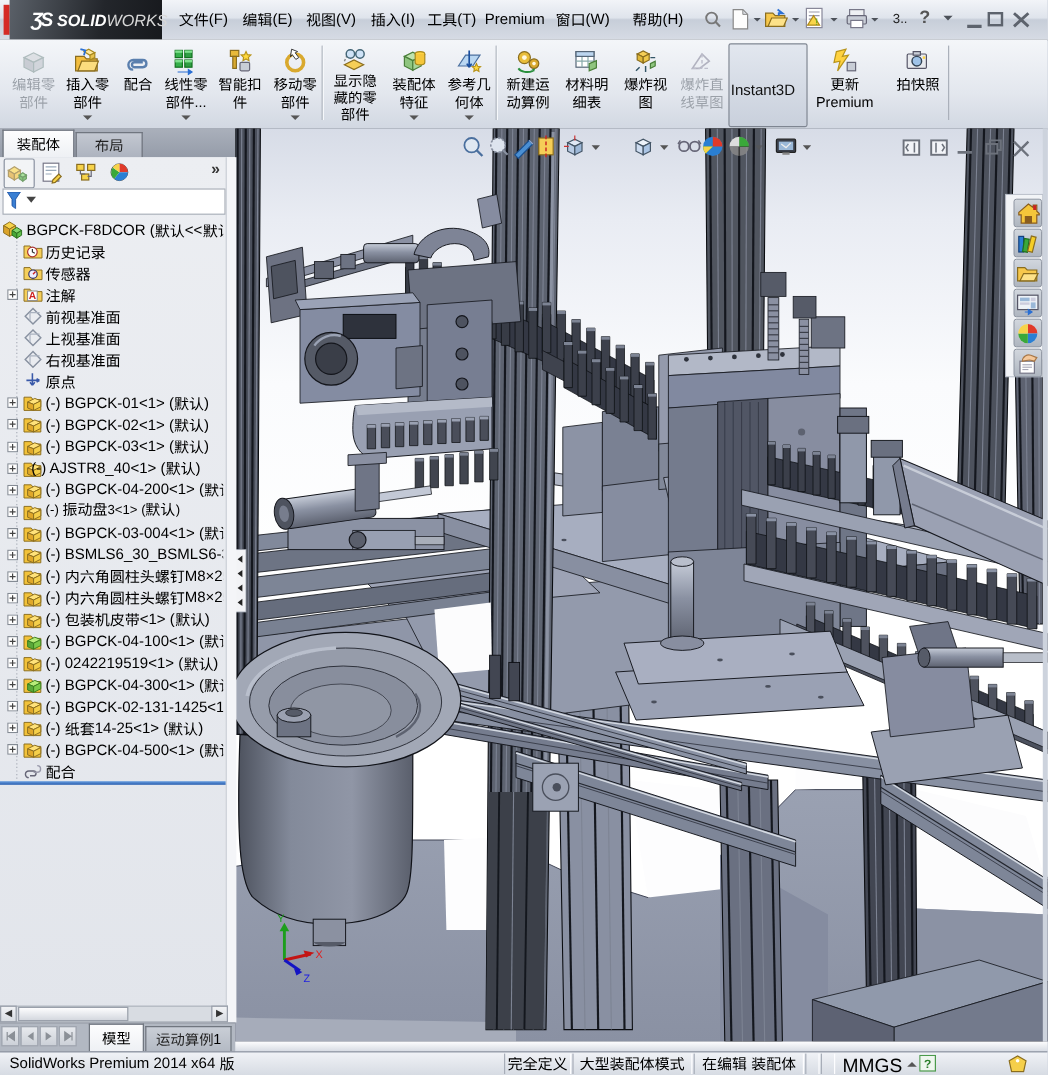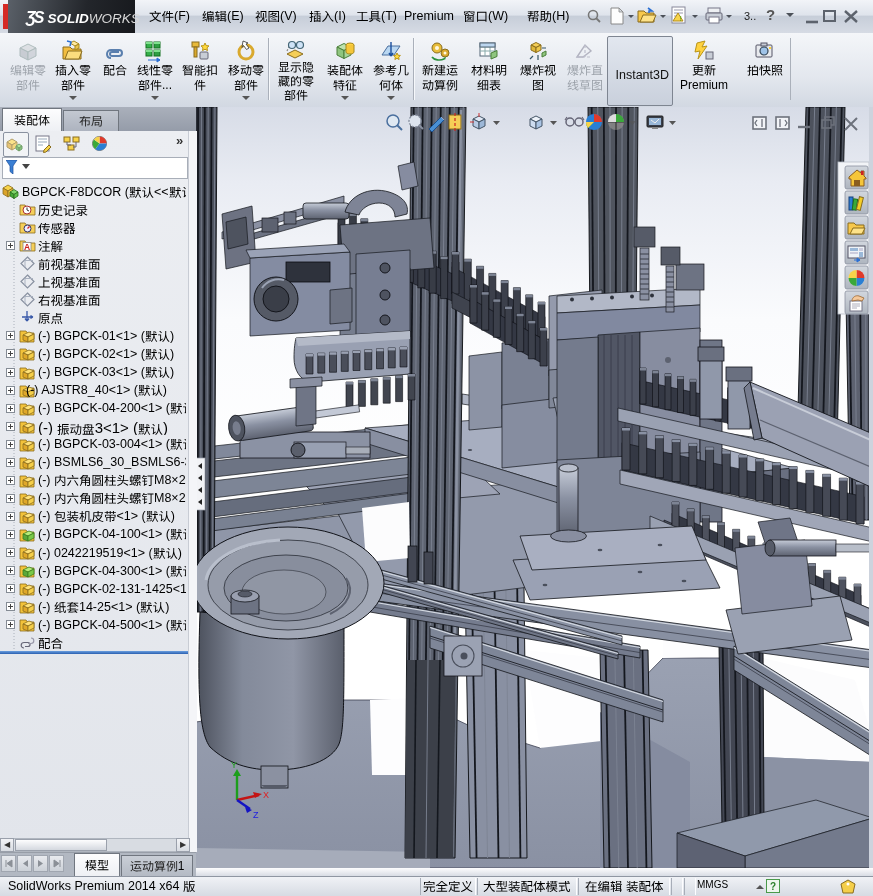--- a/index.html
+++ b/index.html
@@ -317,21 +317,21 @@
         <use href="#g7206" transform="translate(0.0,9.6) scale(0.0120,0.0120)"></use>
         <use href="#g70B8" transform="translate(12.0,9.6) scale(0.0120,0.0120)"></use>
         <use href="#g76F4" transform="translate(24.0,9.6) scale(0.0120,0.0120)"></use>
       </svg></div>
     <div style="height:15px;line-height:15px"><svg class="ck" style="vertical-align:-3.4px" width="36.0" height="12.0" fill="#9aa0a8">
         <use href="#g7EBF" transform="translate(0.0,9.6) scale(0.0120,0.0120)"></use>
         <use href="#g8349" transform="translate(12.0,9.6) scale(0.0120,0.0120)"></use>
         <use href="#g56FE" transform="translate(24.0,9.6) scale(0.0120,0.0120)"></use>
       </svg></div>
   </div>
-<div style="position:absolute;left:609px;top:68px;width:60px;height:16px;font-size:12.5px;color:#111;text-align:right">Instant3D</div>
+<div style="position:absolute;left:609px;top:68px;width:60px;height:16px;font-size:12.5px;color:#111;text-align:left">Instant3D</div>
 <div style="position:absolute;left:692px;top:39px;width:24px;height:24px;"><svg width="24" height="24" viewBox="0 0 24 24">
       <path d="M5 4l8-2-3 6 5-1-9 13 2-8-5 1z" fill="#ffd23f" stroke="#b8941a"></path>
       <rect x="14" y="13" width="7" height="7" fill="#c8cdd6" stroke="#667"></rect>
     </svg></div>
 <div style="position:absolute;left:670px;top:63px;width:68px;height:30px;font-size:12px;color:#000;text-align:center">
     <div style="height:15px;line-height:15px"><svg class="ck" style="vertical-align:-3.4px" width="24.0" height="12.0" fill="#000">
         <use href="#g66F4" transform="translate(0.0,9.6) scale(0.0120,0.0120)"></use>
         <use href="#g65B0" transform="translate(12.0,9.6) scale(0.0120,0.0120)"></use>
       </svg></div>
     <div style="height:15px;line-height:15px">Premium</div>
@@ -1151,21 +1151,21 @@
 <svg style="position:absolute;left:6px;top:421.65px" width="9" height="9">
     <rect x="0.5" y="0.5" width="8" height="8" fill="#fff" stroke="#848b94"></rect>
     <path d="M2 4.5h5M4.5 2v5" stroke="#444" stroke-width="1"></path>
   </svg>
 <div style="position:absolute;left:19px;top:417.65px;width:17px;height:17px;"><svg width="17" height="17" viewBox="0 0 17 17">
       <path d="M1 4h6l1.5 2H15v9H1z" fill="#f2c23a" stroke="#8a6d1e" stroke-width="0.8"></path>
       <path d="M4 8l6-3 5 2-6 3z" fill="#ffe27a" stroke="#8a6d1e" stroke-width="0.8"></path>
       <path d="M4 8v5l5 2v-5z" fill="#e0a82a" stroke="#8a6d1e" stroke-width="0.8"></path>
       <path d="M15 7v5l-6 3v-5z" fill="#f5cf4a" stroke="#8a6d1e" stroke-width="0.8"></path>
     </svg></div>
-<div style="position:absolute;left:38px;top:419.15px;width:148px;height:16px;font-size:15px;white-space:nowrap;overflow:hidden">(-) <svg class="ck" style="vertical-align:-3.5px" width="37.5" height="12.5" fill="#000">
+<div style="position:absolute;left:38px;top:419.15px;width:148px;height:16px;font-size:11px;white-space:nowrap;overflow:hidden">(-) <svg class="ck" style="vertical-align:-3.5px" width="37.5" height="12.5" fill="#000">
       <use href="#g632F" transform="translate(0.0,10.0) scale(0.0125,0.0125)"></use>
       <use href="#g52A8" transform="translate(12.5,10.0) scale(0.0125,0.0125)"></use>
       <use href="#g76D8" transform="translate(25.0,10.0) scale(0.0125,0.0125)"></use>
     </svg>3&lt;1&gt; (<svg class="ck" style="vertical-align:-3.5px" width="25.0" height="12.5" fill="#000">
       <use href="#g9ED8" transform="translate(0.0,10.0) scale(0.0125,0.0125)"></use>
       <use href="#g8BA4" transform="translate(12.5,10.0) scale(0.0125,0.0125)"></use>
     </svg>)</div>
 <svg style="position:absolute;left:6px;top:439.7px" width="9" height="9">
     <rect x="0.5" y="0.5" width="8" height="8" fill="#fff" stroke="#848b94"></rect>
     <path d="M2 4.5h5M4.5 2v5" stroke="#444" stroke-width="1"></path>
@@ -1393,21 +1393,21 @@
       <use href="#g5728" transform="translate(0.0,10.0) scale(0.0125,0.0125)"></use>
       <use href="#g7F16" transform="translate(12.5,10.0) scale(0.0125,0.0125)"></use>
       <use href="#g8F91" transform="translate(25.0,10.0) scale(0.0125,0.0125)"></use>
     </svg> <svg class="ck" style="vertical-align:-3.5px" width="37.5" height="12.5" fill="#000">
       <use href="#g88C5" transform="translate(0.0,10.0) scale(0.0125,0.0125)"></use>
       <use href="#g914D" transform="translate(12.5,10.0) scale(0.0125,0.0125)"></use>
       <use href="#g4F53" transform="translate(25.0,10.0) scale(0.0125,0.0125)"></use>
     </svg></div>
 <div style="position:absolute;left:671px;top:878px;width:12px;height:17px;border-left:1px solid #a7adb8;border-right:1px solid #fdfdff;font-size:12.5px;color:#000;text-align:center;padding-top:1px;box-sizing:border-box"></div>
 <div style="position:absolute;left:684px;top:878px;width:12px;height:17px;border-left:1px solid #a7adb8;border-right:1px solid #fdfdff;font-size:12.5px;color:#000;text-align:center;padding-top:1px;box-sizing:border-box"></div>
-<div style="position:absolute;left:697px;top:878px;width:60px;height:17px;font-size:10px;text-align:left;padding-top:1px;box-sizing:border-box">MMGS</div>
+<div style="position:absolute;left:697px;top:878px;width:60px;height:17px;font-size:16px;text-align:center;padding-top:1px;box-sizing:border-box">MMGS</div>
 <svg style="position:absolute;left:755px;top:883px" width="10" height="8">
     <path d="M1 6l4-4 4 4z" fill="#555"></path>
   </svg>
 <svg style="position:absolute;left:766px;top:879px" width="15" height="15">
     <rect x="0.5" y="0.5" width="13" height="13" fill="#eef6ee" stroke="#4a9a4a"></rect>
     <text x="7" y="11" font-size="10" font-weight="bold" text-anchor="middle" fill="#2a7f2a" font-family="Liberation Sans">?</text>
   </svg>
 <svg style="position:absolute;left:840px;top:879px" width="16" height="15">
     <path d="M1 5l7-4 7 4-2 9H3z" fill="#f5cf4a" stroke="#8a6d1e"></path>
     <circle cx="8" cy="5" r="1.5" fill="#fff"></circle>

